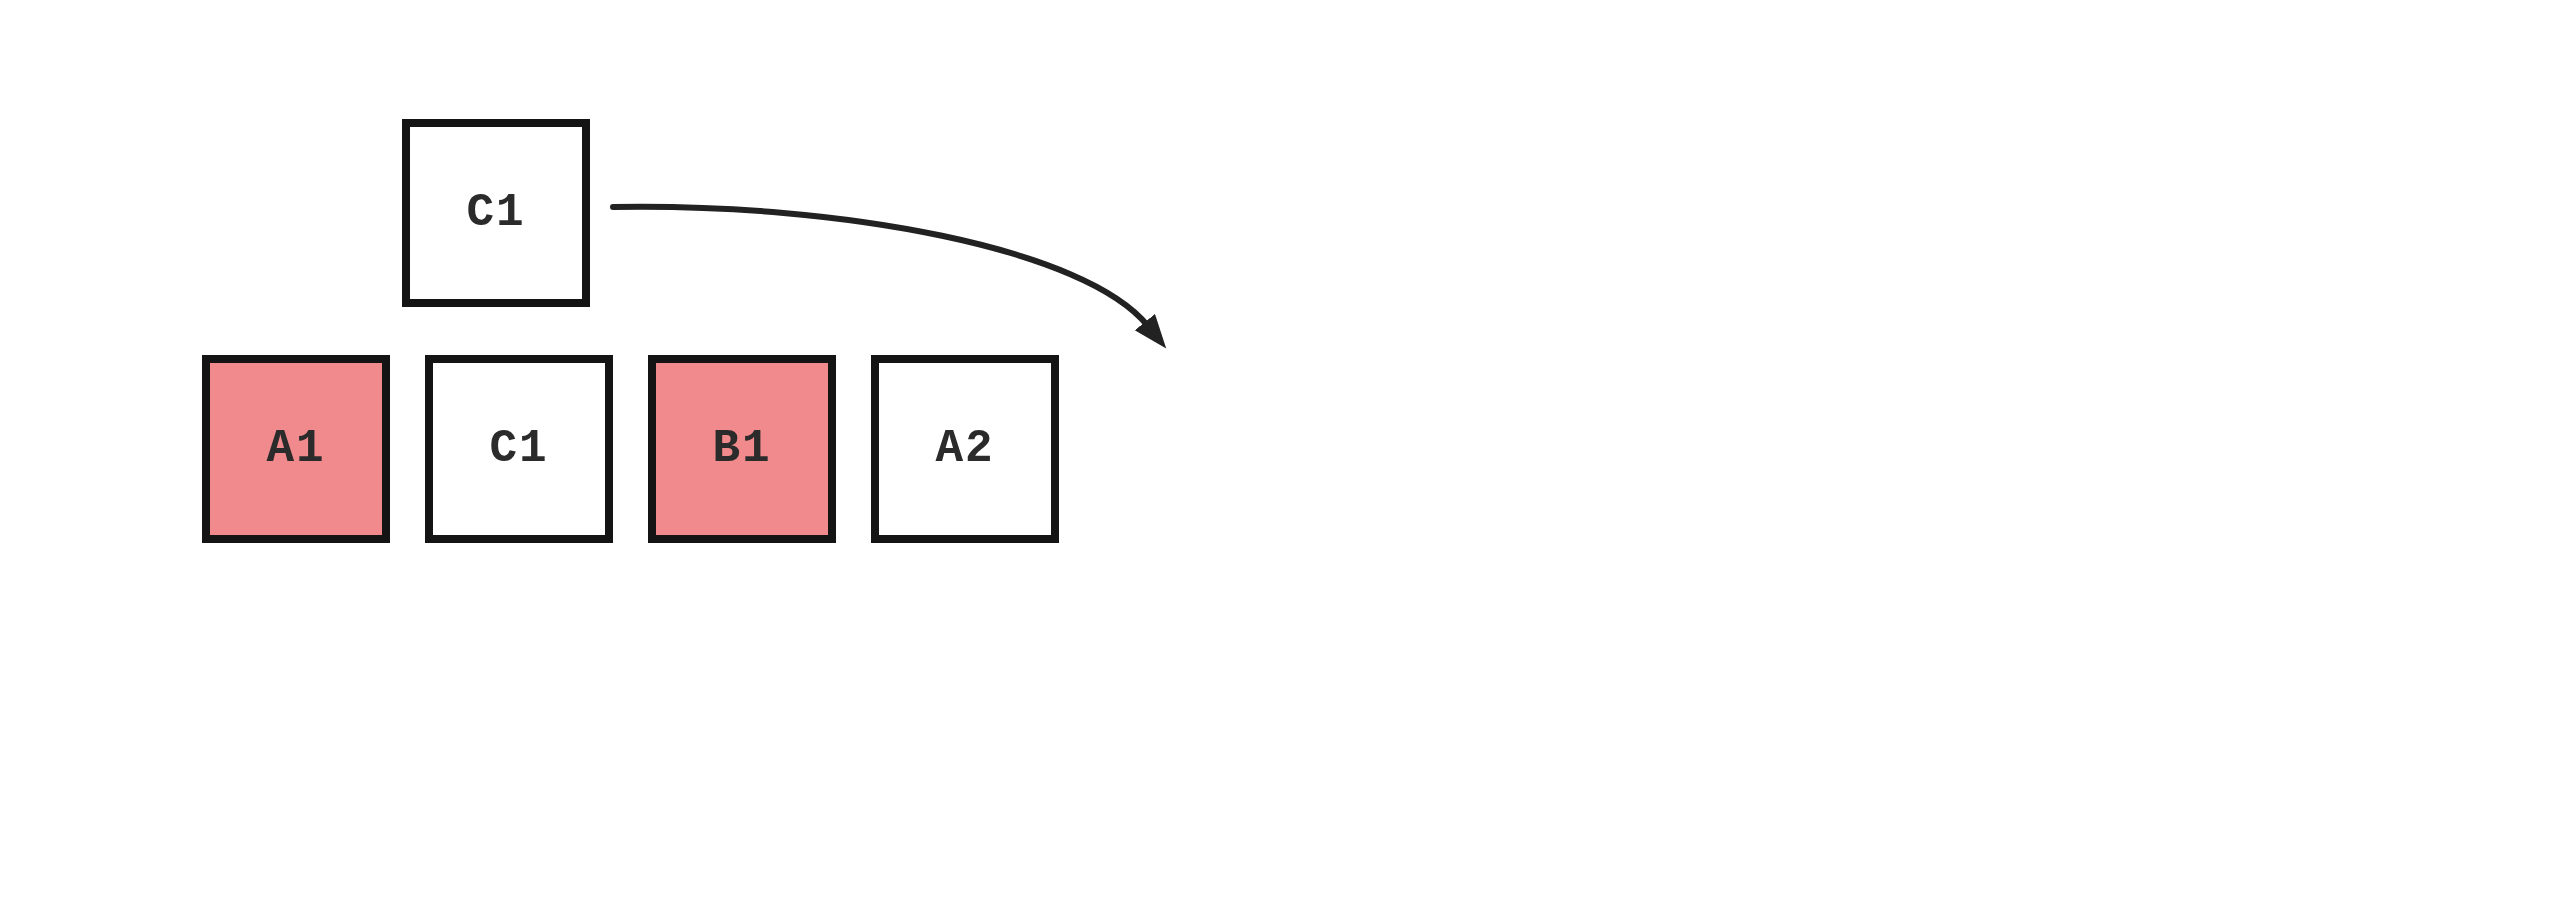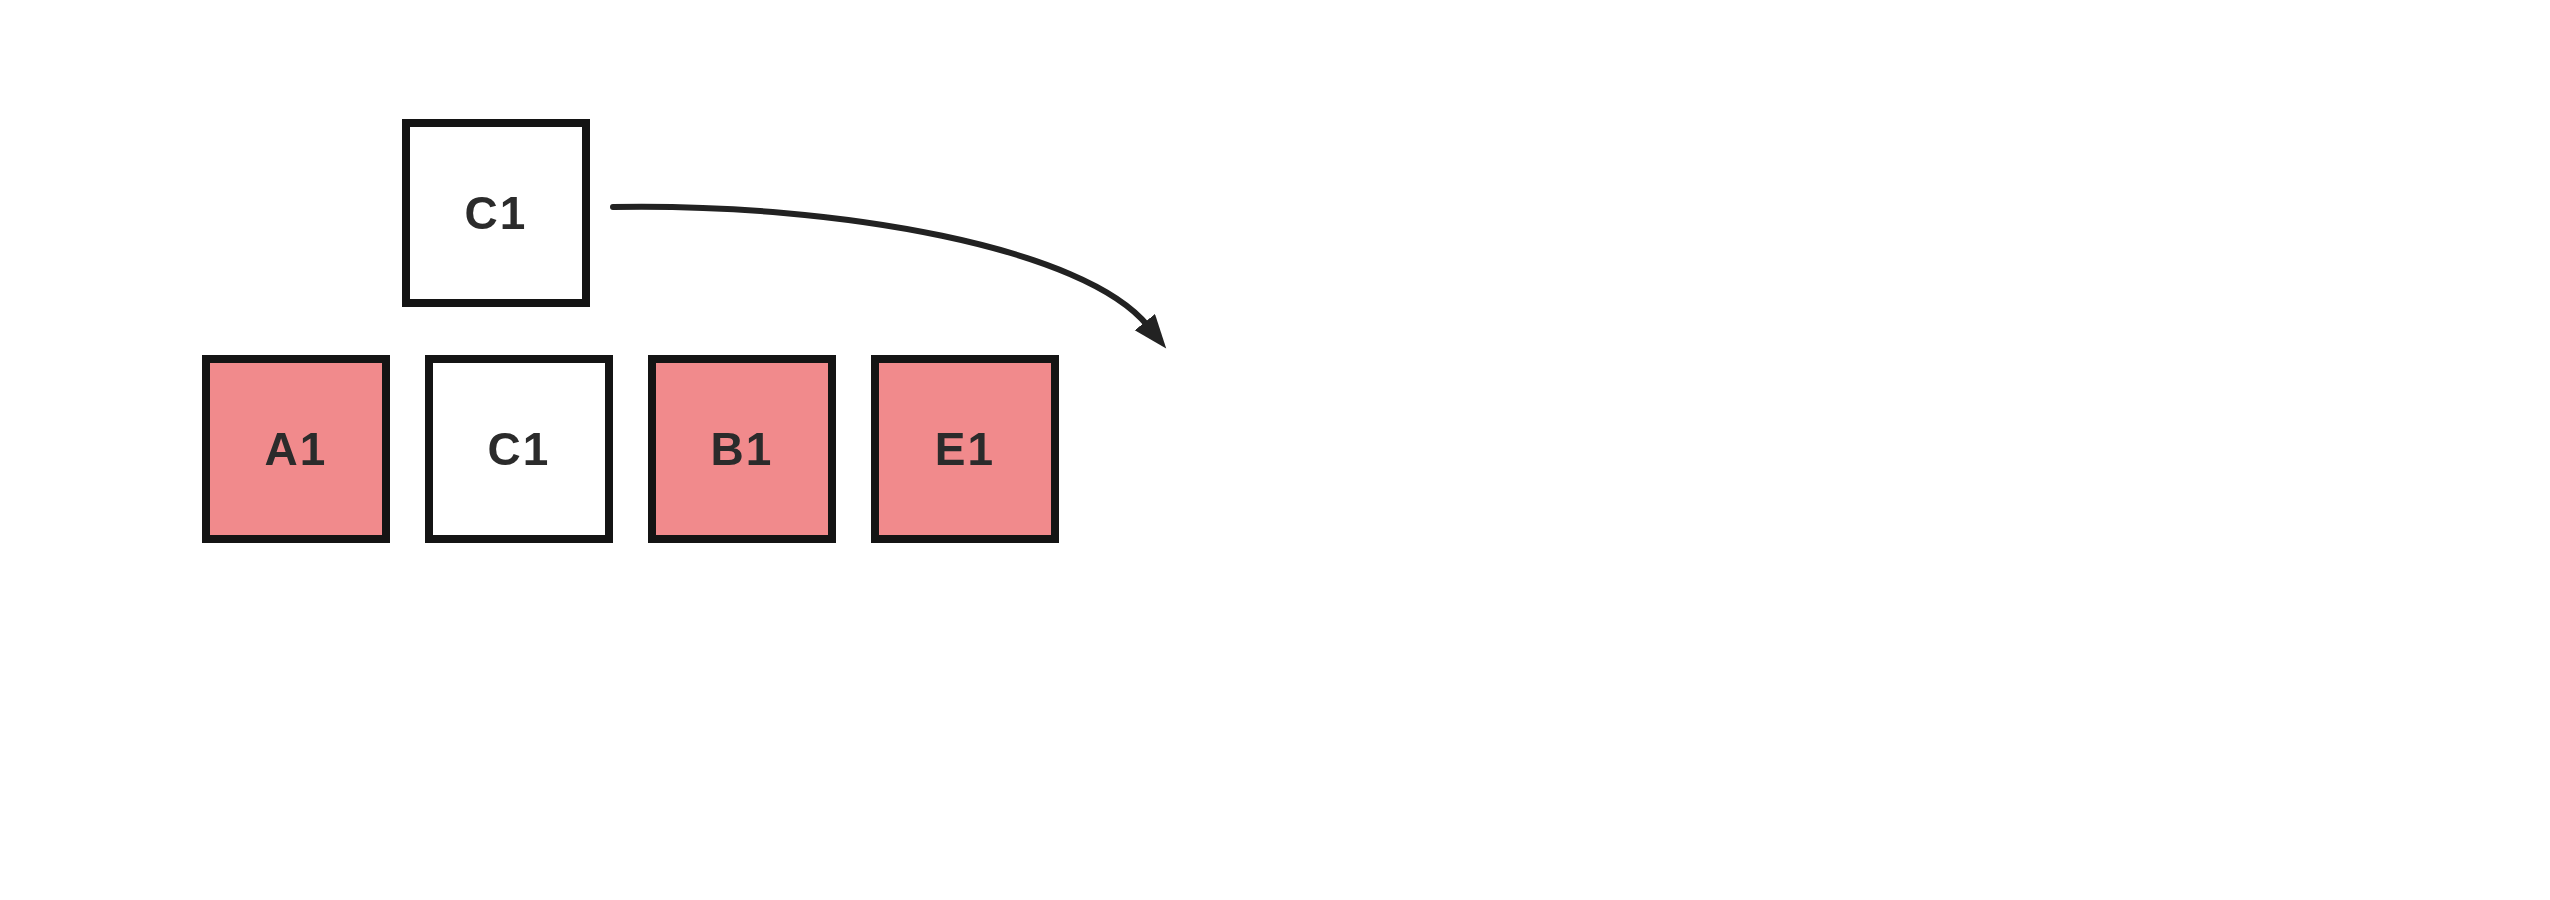--- a/index.html
+++ b/index.html
@@ -6,21 +6,21 @@
     margin: 0;
     padding: 0;
     background: #ffffff;
   }
   .canvas {
     position: relative;
     width: 2550px;
     height: 712px;
     background: var(--bg, #ffffff);
     overflow: hidden;
-    font-family: Liberation Sans, sans-serif;
+    font-family: Liberation Mono, monospace;
   }
   .tile-row {
     position: absolute;
     left: 178px;
     top: 355px;
     display: flex;
     gap: 35px;
     padding-left: 24px;
   }
   .tile {
@@ -78,18 +78,18 @@
   <div class="tile-row">
       <div class="tile highlight">
         <span class="label">A1</span>
       </div>
       <div class="tile">
         <span class="label">C1</span>
       </div>
       <div class="tile highlight">
         <span class="label">B1</span>
       </div>
-      <div class="tile highlight">
-        <span class="label">E1</span>
+      <div class="tile">
+        <span class="label">A2</span>
       </div>
     </div>
 
 </div>
 
 </body></html>

